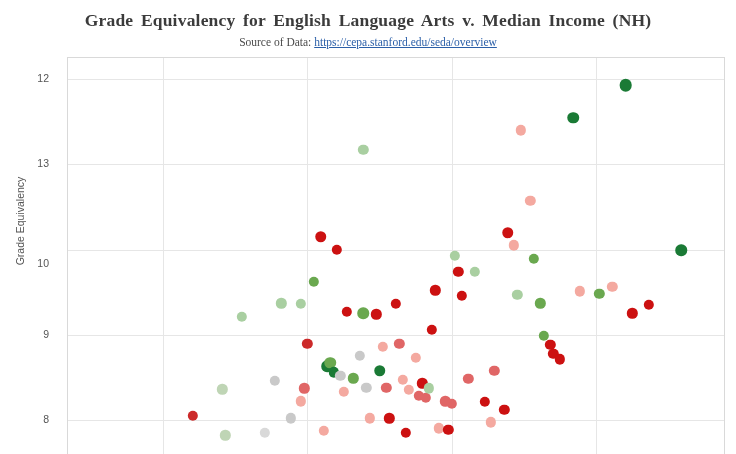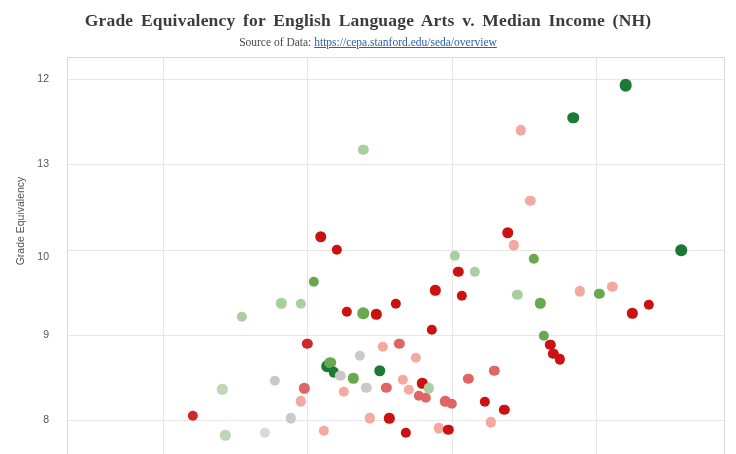--- a/index.html
+++ b/index.html
@@ -119,21 +119,21 @@
     <div class="chart-title">Grade Equivalency for English Language Arts v. Median Income (NH)</div>
     <div class="chart-subtitle">
       <span>Source of Data:</span>
       <span class="src-link">https://cepa.stanford.edu/seda/overview</span>
     </div>
   </div>
 
   <div class="ytick-wrap" id="ytick-wrap">
       <div class="ytick" style="top: 361.935px; right: 10px;">8</div>
       <div class="ytick" style="top: 276.774px; right: 10px;">9</div>
-      <div class="ytick" style="top: 199px; right: 10px;">10</div>
+      <div class="ytick" style="top: 206px; right: 10px;">10</div>
       <div class="ytick" style="top: 106.452px; right: 10px;">13</div>
       <div class="ytick" style="top: 21.2903px; right: 10px;">12</div>
     </div>
   <div class="ylabel">Grade Equivalency</div>
 
   <div class="plot-frame" id="plot-frame">
       <div class="gridline-h" style="top: 361.935px;"></div>
       <div class="gridline-h" style="top: 276.774px;"></div>
       <div class="gridline-h" style="top: 191.613px;"></div>
       <div class="gridline-h" style="top: 106.452px;"></div>

